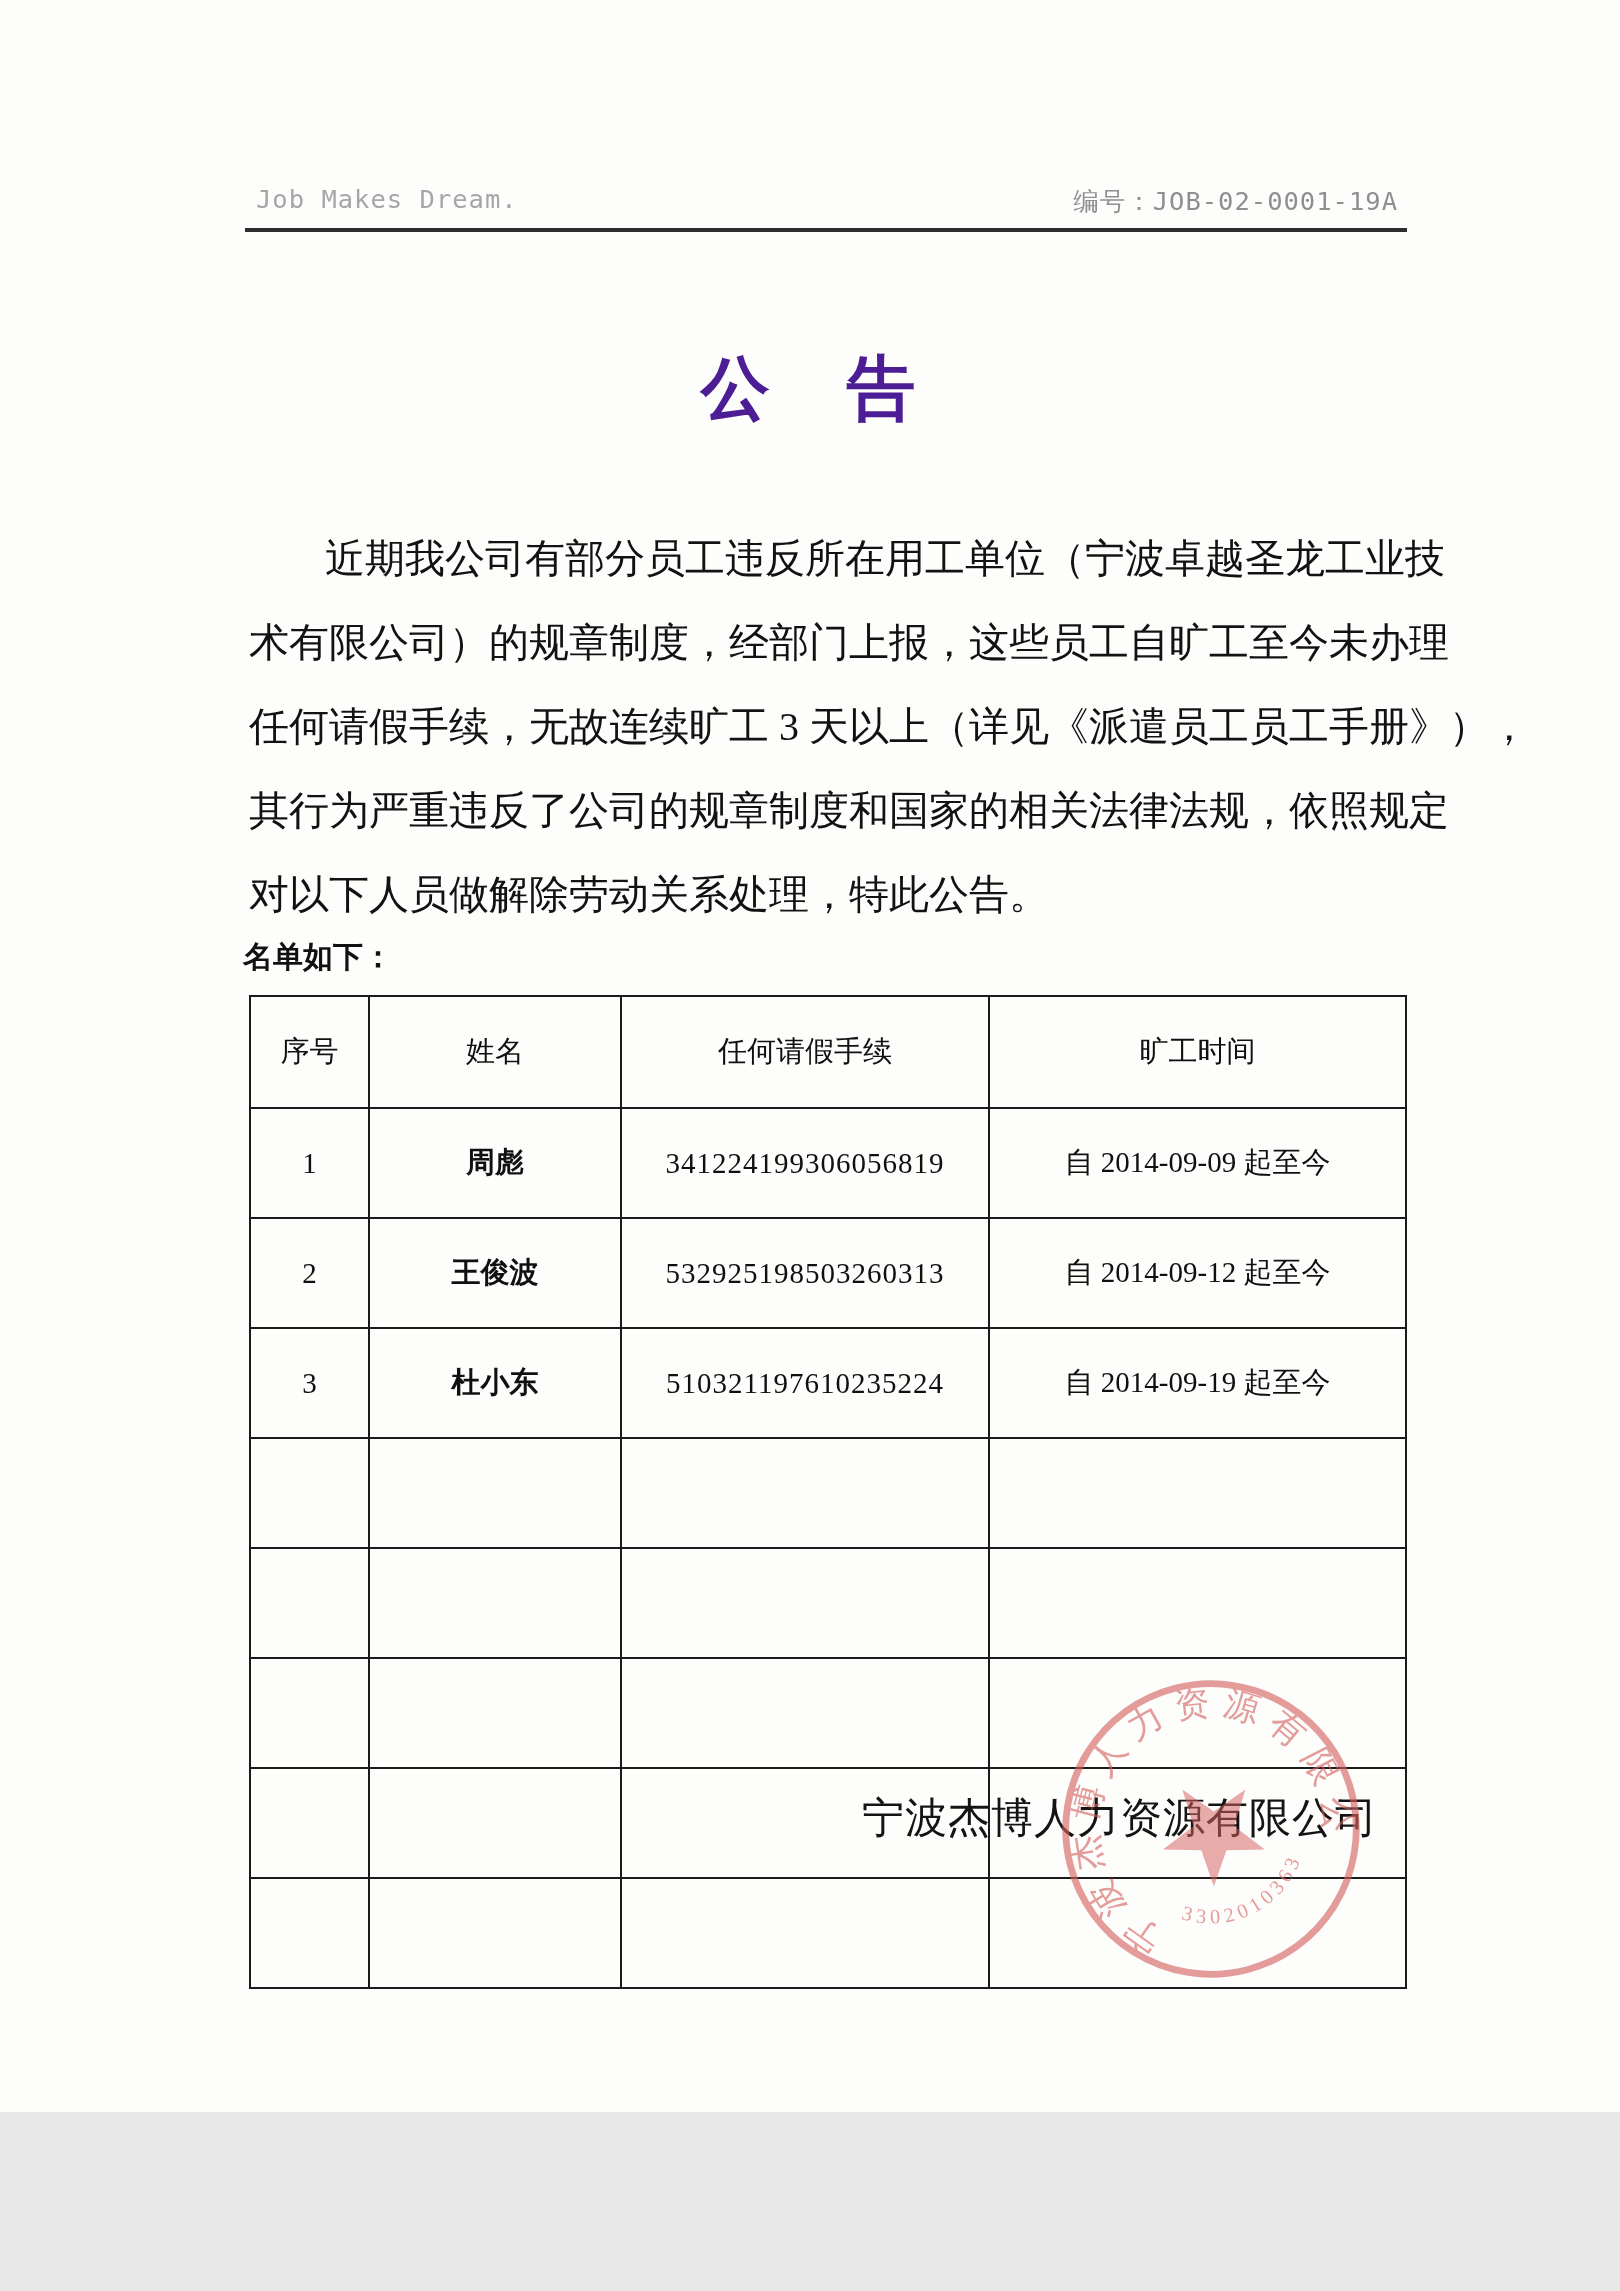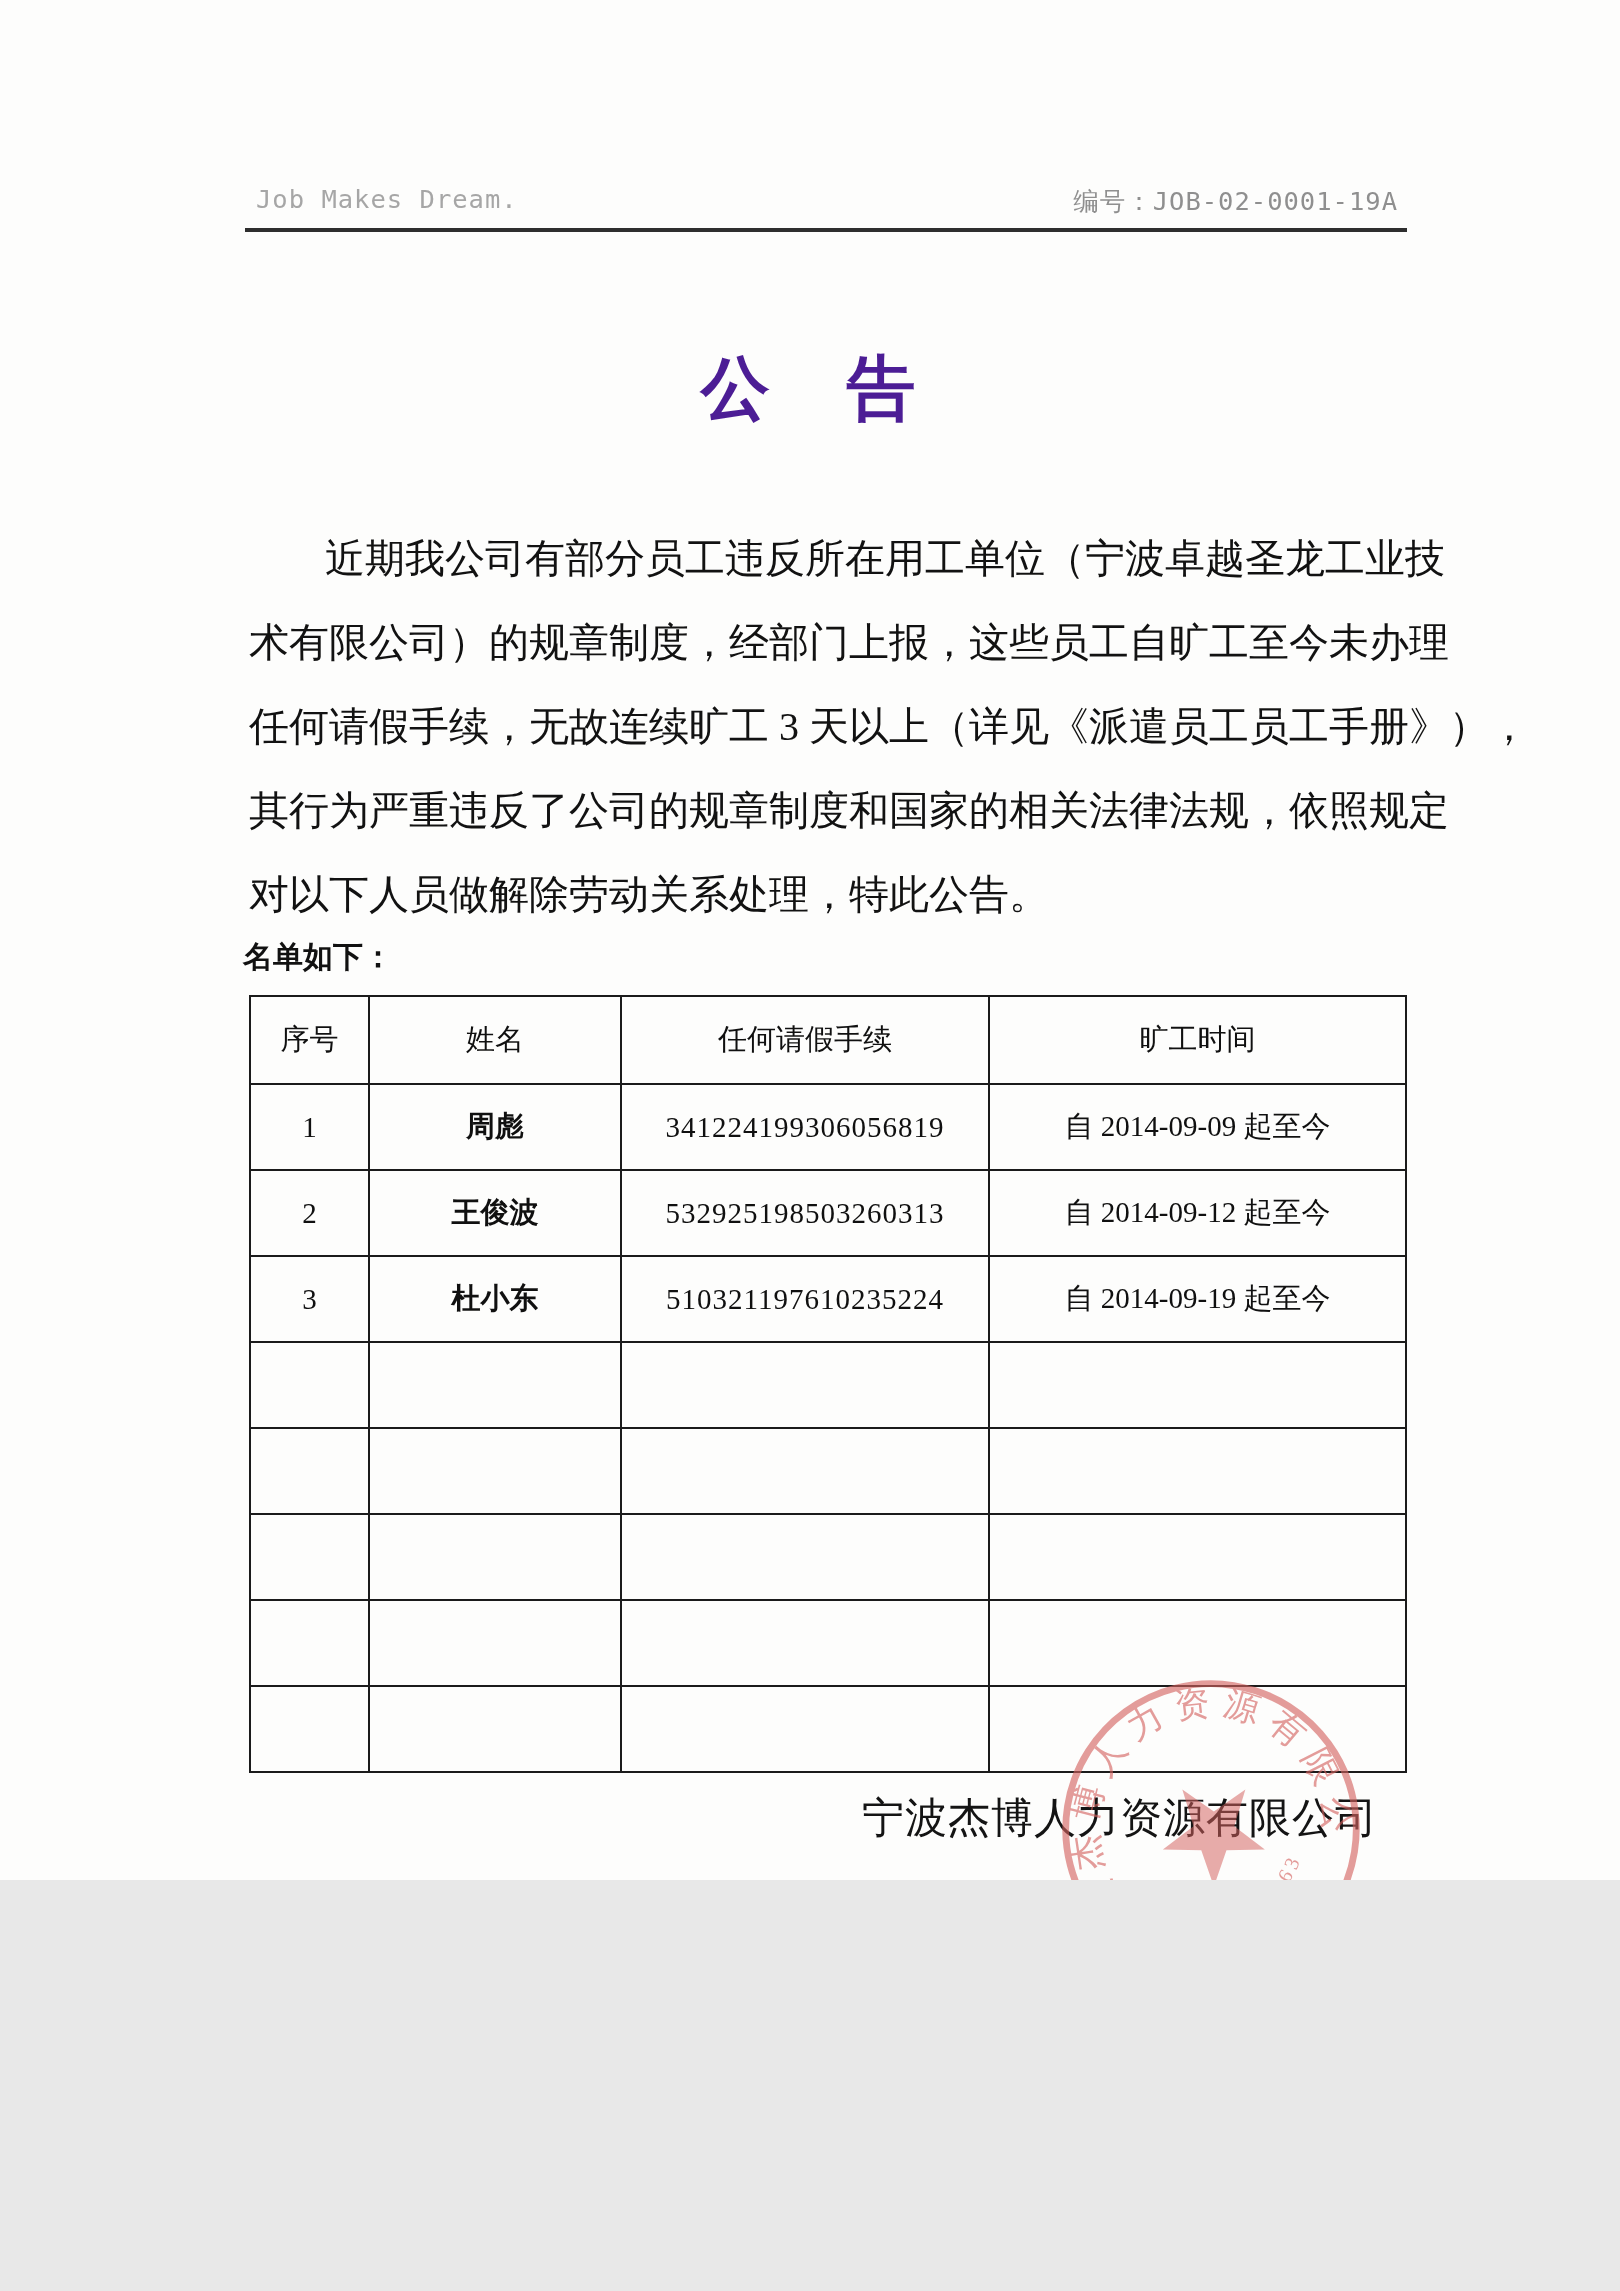--- a/index.html
+++ b/index.html
@@ -1,18 +1,18 @@
 <!DOCTYPE html>
 <html><head>
 <meta charset="utf-8">
 <style>
   html,body { margin:0; padding:0; background:#e8e8e8; }
   .page {
     position:relative;
-    width:1620px; height:1880px;
+    width:1620px; height:2112px;
     margin:0 auto;
     background:#fdfdfc;
     overflow:hidden;
     font-family:"Liberation Serif","DejaVu Serif",serif;
     color:#151515;
   }
 
   
   .hdr-slogan {
     position:absolute; left:256px; top:184px;
@@ -61,21 +61,21 @@
   table.roster {
     position:absolute; left:249px; top:995px;
     width:1157px;
     border-collapse:collapse;
     table-layout:fixed;
     font-size:29px; color:#101010;
   }
   table.roster th, table.roster td {
     border:2.9px solid #1b1b1b;
     text-align:center; vertical-align:middle;
-    padding:4px; overflow:hidden;
+    padding:16px; overflow:hidden;
   }
   table.roster th { height:78px; font-weight:normal; }
   table.roster td { height:76px; }
   td.cell-name {
     font-family:"Liberation Sans","DejaVu Sans",sans-serif;
     font-weight:bold;
     margin-left:8px;
   }
   td.cell-id { letter-spacing:1px; }
 

